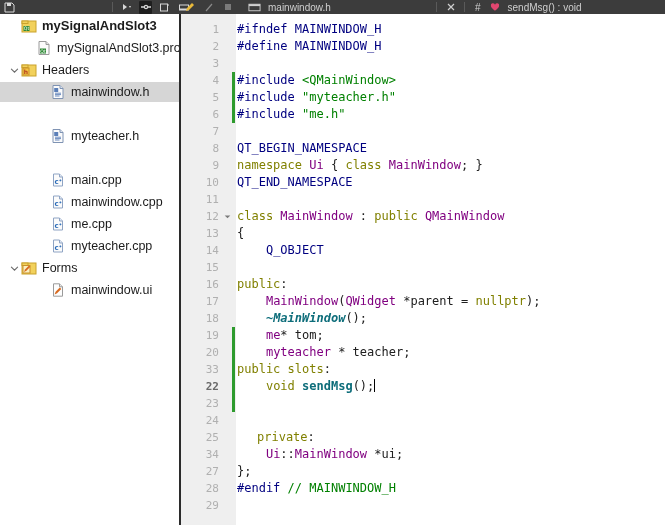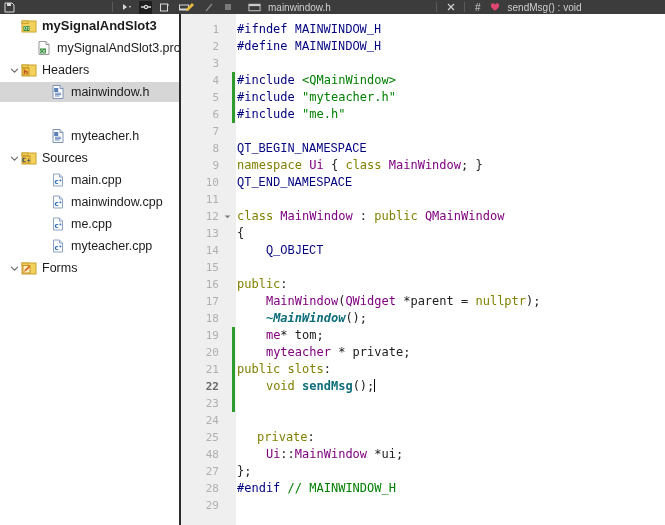--- a/index.html
+++ b/index.html
@@ -92,21 +92,21 @@
     font-size:12px;white-space:pre;
     color:#202020;
   }
   .caret{
     display:inline-block;width:1px;height:13px;background:#000;
     vertical-align:-2px;margin-left:0px;
   }
 
   
   .t-pre   {color:#000080;}            
-  .t-macro {color:#000080;font-family:Liberation Mono, monospace;}            
+  .t-macro {color:#000080;}            
   .t-str   {color:#008000;}            
   .t-kw    {color:#808000;}            
   .t-type  {color:#800080;}            
   .t-cmt   {color:#008000;}            
   .t-plain {color:#202020;}
   .t-virt  {color:#0d6d7a;font-style:italic;font-weight:bold;}
   .t-fn    {color:#0d6d7a;font-weight:bold;}
 </style>
 </head>
 <body>
@@ -261,37 +261,20 @@
         <span class="ic">
           <svg width="16" height="16" viewBox="0 0 16 16">
             <path d="M3 1.5h7l3 3v10H3z" fill="#fbfbfb" stroke="#7f93b3"></path>
             <path d="M10 1.5v3h3" fill="#dfe6f2" stroke="#7f93b3"></path>
             <rect x="4.2" y="4" width="4" height="4" fill="#5b7fb8"></rect>
             <path d="M5 9.2h6M5 10.6h6M5 12h4.5" stroke="#5b7fb8" stroke-width="0.9"></path>
           </svg>
         </span>
         <span class="lbl">myteacher.h</span>
       </div>
-      <div class="tree-row" style="top: 134px;">
-        <span style="display: inline-block; width: 7px; flex: 0 0 7px;"></span>
-        <span class="arrow">
-          <svg width="11" height="11" viewBox="0 0 16 16">
-            <path d="M3.5 6l4.5 4.5L12.5 6" fill="none" stroke="#6b6b6b" stroke-width="1.6" stroke-linecap="round"></path>
-          </svg>
-        </span>
-        <span class="ic">
-          <svg width="16" height="16" viewBox="0 0 16 16">
-            <rect x="1" y="3" width="14" height="11" fill="#f2d15c" stroke="#c9a22c"></rect>
-            <rect x="1" y="3" width="6" height="2.5" fill="#f2d15c" stroke="#c9a22c"></rect>
-            <rect x="2" y="6" width="7" height="7" fill="#f5c542" stroke="#c9922c"></rect>
-            <text x="5.5" y="12" font-size="5.6" fill="#17467e" text-anchor="middle" font-family="DejaVu Sans" font-weight="bold">C+</text>
-          </svg>
-        </span>
-        <span class="lbl">Sources</span>
-      </div>
       <div class="tree-row" style="top: 156px;">
         <span style="display: inline-block; width: 36px; flex: 0 0 36px;"></span>
         <span class="arrow"></span>
         <span class="ic">
           <svg width="16" height="16" viewBox="0 0 16 16">
             <path d="M3.5 2h6l3 3v9h-9z" fill="#fbfbfb" stroke="#8fa4c4"></path>
             <path d="M9.5 2v3h3" fill="#e2e9f5" stroke="#8fa4c4"></path>
             <text x="6.6" y="11.5" font-size="7" fill="#2a6bb8" text-anchor="middle" font-family="DejaVu Sans" font-weight="bold">c</text>
             <path d="M9.4 8.4h2M10.4 7.4v2" stroke="#2a6bb8" stroke-width="0.8"></path>
           </svg>
@@ -346,20 +329,32 @@
         </span>
         <span class="ic">
           <svg width="16" height="16" viewBox="0 0 16 16">
             <rect x="1" y="3" width="14" height="11" fill="#f2d15c" stroke="#c9a22c"></rect>
             <rect x="1" y="3" width="6" height="2.5" fill="#f2d15c" stroke="#c9a22c"></rect>
             <rect x="2" y="5.5" width="7" height="7.5" fill="#fbf0c0" stroke="#c9922c"></rect>
             <path d="M3 12l1-2.6 4-4 1.4 1.4-4 4z" fill="#d86a20"></path>
           </svg>
         </span>
         <span class="lbl">Forms</span>
+      </div>
+      <div class="tree-row" style="top: 266px;">
+        <span style="display: inline-block; width: 36px; flex: 0 0 36px;"></span>
+        <span class="arrow"></span>
+        <span class="ic">
+          <svg width="16" height="16" viewBox="0 0 16 16">
+            <path d="M3.5 1.8h6l3 3v9.4h-9z" fill="#fdfdfd" stroke="#9a9a9a"></path>
+            <path d="M9.5 1.8v3h3" fill="#e8e8e8" stroke="#9a9a9a"></path>
+            <path d="M4.6 12.6l1-2.8 4.2-4.2 1.5 1.5-4.2 4.2z" fill="#d86a20"></path>
+          </svg>
+        </span>
+        <span class="lbl">mainwindow.ui</span>
       </div>
     </div>
   <div class="side-divider"></div>
 
   <div class="editor">
     <div class="gutter">
         <div class="lnum" style="top: 7px;">1</div>
         <div class="lnum" style="top: 24px;">2</div>
         <div class="lnum" style="top: 41px;">3</div>
         <div class="lnum" style="top: 58px;">4</div>
@@ -372,26 +367,26 @@
         <div class="lnum" style="top: 177px;">11</div>
         <div class="lnum" style="top: 194px;">12</div>
         <div class="lnum" style="top: 211px;">13</div>
         <div class="lnum" style="top: 228px; margin-left: 36px;">14</div>
         <div class="lnum" style="top: 245px;">15</div>
         <div class="lnum" style="top: 262px;">16</div>
         <div class="lnum" style="top: 279px;">17</div>
         <div class="lnum" style="top: 296px;">18</div>
         <div class="lnum" style="top: 313px;">19</div>
         <div class="lnum" style="top: 330px;">20</div>
-        <div class="lnum" style="top: 347px;">21</div>
+        <div class="lnum" style="top: 347px;">33</div>
         <div class="lnum cur" style="top: 364px;">22</div>
         <div class="lnum" style="top: 381px;">23</div>
         <div class="lnum" style="top: 398px;">24</div>
         <div class="lnum" style="top: 415px; text-align: right;">25</div>
-        <div class="lnum" style="top: 432px;">48</div>
+        <div class="lnum" style="top: 432px;">34</div>
         <div class="lnum" style="top: 449px; padding-left: 40px;">27</div>
         <div class="lnum" style="top: 466px;">28</div>
         <div class="lnum" style="top: 483px;">29</div>
         <div class="chgbar" style="top: 58px; height: 51px; background: rgb(46, 155, 46);"></div>
         <div class="chgbar" style="top: 313px; height: 85px; background: rgb(46, 155, 46);"></div>
         <div class="fold" style="top: 194px;">
           <svg width="9" height="9" viewBox="0 0 16 16">
             <path d="M3 6l5 5 5-5z" fill="#7a7a7a"></path>
           </svg>
         </div>
@@ -409,21 +404,21 @@
         <div class="cline" style="top: 160px;"><span class="t-macro">QT_END_NAMESPACE</span></div>
         <div class="cline" style="top: 177px;"></div>
         <div class="cline" style="top: 194px;"><span class="t-kw">class</span><span class="t-plain"> </span><span class="t-type">MainWindow</span><span class="t-plain"> : </span><span class="t-kw">public</span><span class="t-plain"> </span><span class="t-type">QMainWindow</span></div>
         <div class="cline" style="top: 211px;"><span class="t-plain">{</span></div>
         <div class="cline" style="top: 228px;"><span class="t-plain">    </span><span class="t-macro">Q_OBJECT</span></div>
         <div class="cline" style="top: 245px;"></div>
         <div class="cline" style="top: 262px;"><span class="t-kw">public</span><span class="t-plain">:</span></div>
         <div class="cline" style="top: 279px;"><span class="t-plain">    </span><span class="t-type">MainWindow</span><span class="t-plain">(</span><span class="t-type">QWidget</span><span class="t-plain"> *parent = </span><span class="t-kw">nullptr</span><span class="t-plain">);</span></div>
         <div class="cline" style="top: 296px;"><span class="t-plain">    </span><span class="t-virt">~MainWindow</span><span class="t-plain">();</span></div>
         <div class="cline" style="top: 313px;"><span class="t-plain">    </span><span class="t-type">me</span><span class="t-plain">* tom;</span></div>
-        <div class="cline" style="top: 330px;"><span class="t-plain">    </span><span class="t-type">myteacher</span><span class="t-plain"> * private;</span></div>
+        <div class="cline" style="top: 330px;"><span class="t-plain">    </span><span class="t-type">myteacher</span><span class="t-plain"> * teacher;</span></div>
         <div class="cline" style="top: 347px;"><span class="t-kw">public slots</span><span class="t-plain">:</span></div>
         <div class="cline" style="top: 364px;"><span class="t-plain">    </span><span class="t-kw">void</span><span class="t-plain"> </span><span class="t-fn">sendMsg</span><span class="t-plain">();</span><span class="caret"></span></div>
         <div class="cline" style="top: 381px;"></div>
         <div class="cline" style="top: 398px;"></div>
         <div class="cline" style="top: 415px; margin-left: 20px;"><span class="t-kw">private</span><span class="t-plain">:</span></div>
         <div class="cline" style="top: 432px;"><span class="t-plain">    </span><span class="t-type">Ui</span><span class="t-plain">::</span><span class="t-type">MainWindow</span><span class="t-plain"> *ui;</span></div>
         <div class="cline" style="top: 449px;"><span class="t-plain">};</span></div>
         <div class="cline" style="top: 466px;"><span class="t-pre">#endif </span><span class="t-cmt">// MAINWINDOW_H</span></div>
         <div class="cline" style="top: 483px;"></div>
       </div>

